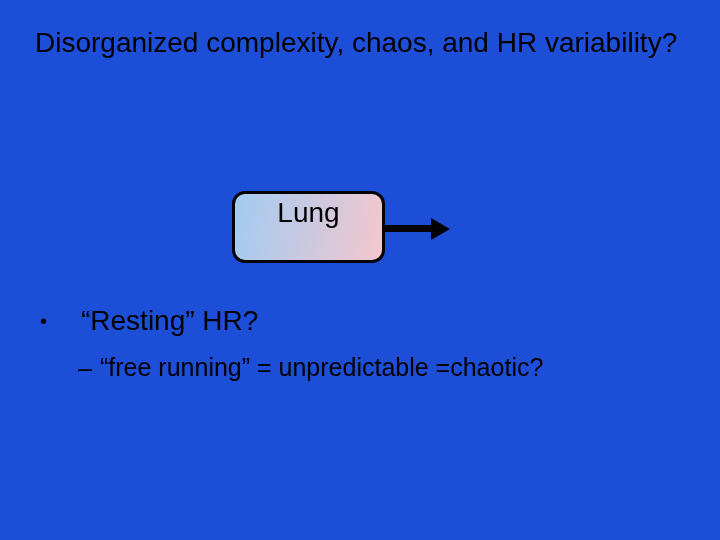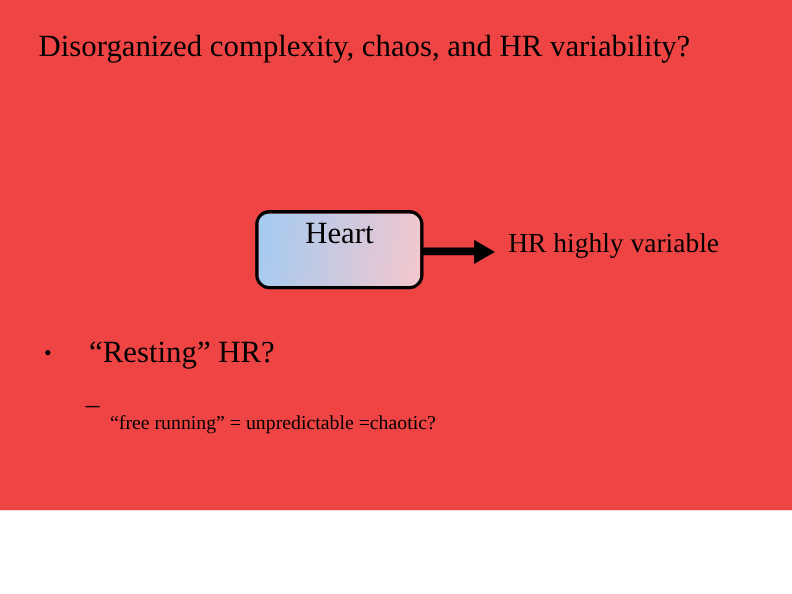--- a/index.html
+++ b/index.html
@@ -1,22 +1,22 @@
 <!DOCTYPE html>
 <html><head>
 <meta charset="utf-8">
 <style>
   html, body { margin: 0; padding: 0; background: #ffffff; }
   .slide {
     position: relative;
     width: 720px;
-    height: 464px;
-    background: #ef4444;
+    height: 540px;
+    background: #1d4ed8;
     overflow: hidden;
-    font-family: Liberation Serif, serif;
+    font-family: Liberation Sans, sans-serif;
     color: #000000;
   }
   .title {
     position: absolute;
     left: 35px;
     top: 26px;
     width: 660px;
     font-size: 28px;
     line-height: 34px;
     white-space: nowrap;
@@ -80,41 +80,40 @@
   .sub-marker {
     position: absolute;
     left: 78px;
     top: 353px;
     font-size: 25px;
     line-height: 30px;
   }
   .sub-text {
     position: absolute;
     left: 100px;
-    top: 369px;
-    font-size: 18px;
+    top: 352px;
+    font-size: 25px;
     line-height: 30px;
     white-space: nowrap;
   }
 </style>
 </head>
 <body>
 
 <div class="slide">
 
   <div class="title">Disorganized complexity, chaos, and HR variability?</div>
 
   <div class="hl-box" style="--g1: #a2cbf2; --g2: #f4c7cd;">
-    <div>Heart</div>
+    <div>Lung</div>
   </div>
 
   <div class="arrow-shaft"></div>
   <div class="arrow-head"></div>
 
-  <div class="arrow-label">HR highly variable</div>
 
   <div class="bullet-marker">•</div>
   <div class="bullet-text">“Resting” HR?</div>
 
   <div class="sub-marker">–</div>
   <div class="sub-text">“free running” = unpredictable =chaotic?</div>
 
 </div>
 
 </body></html>

